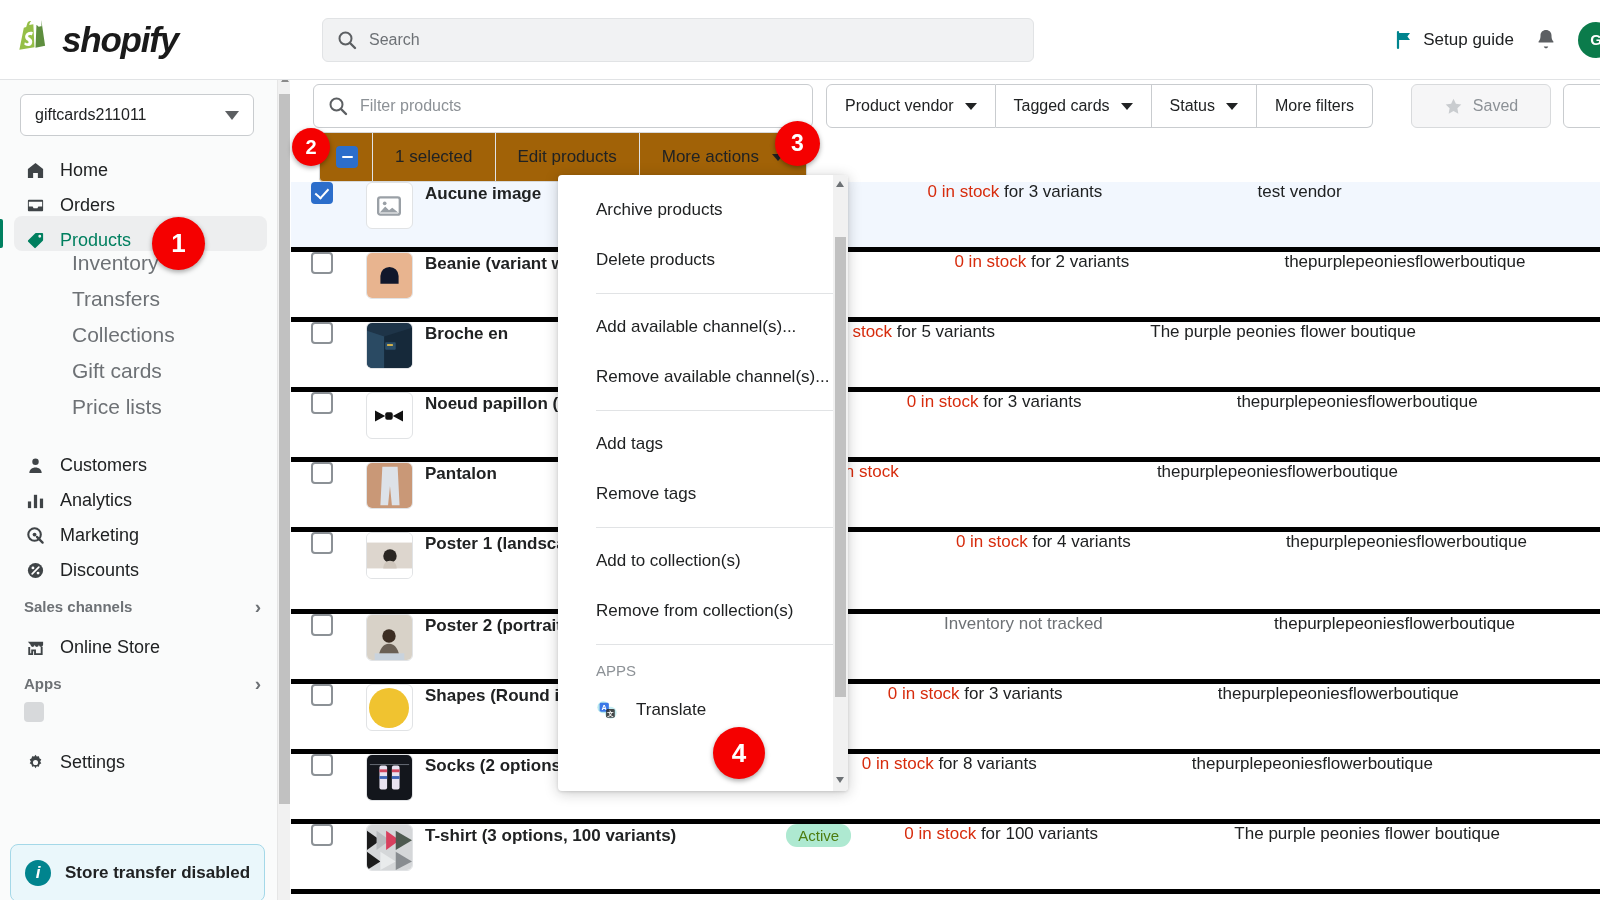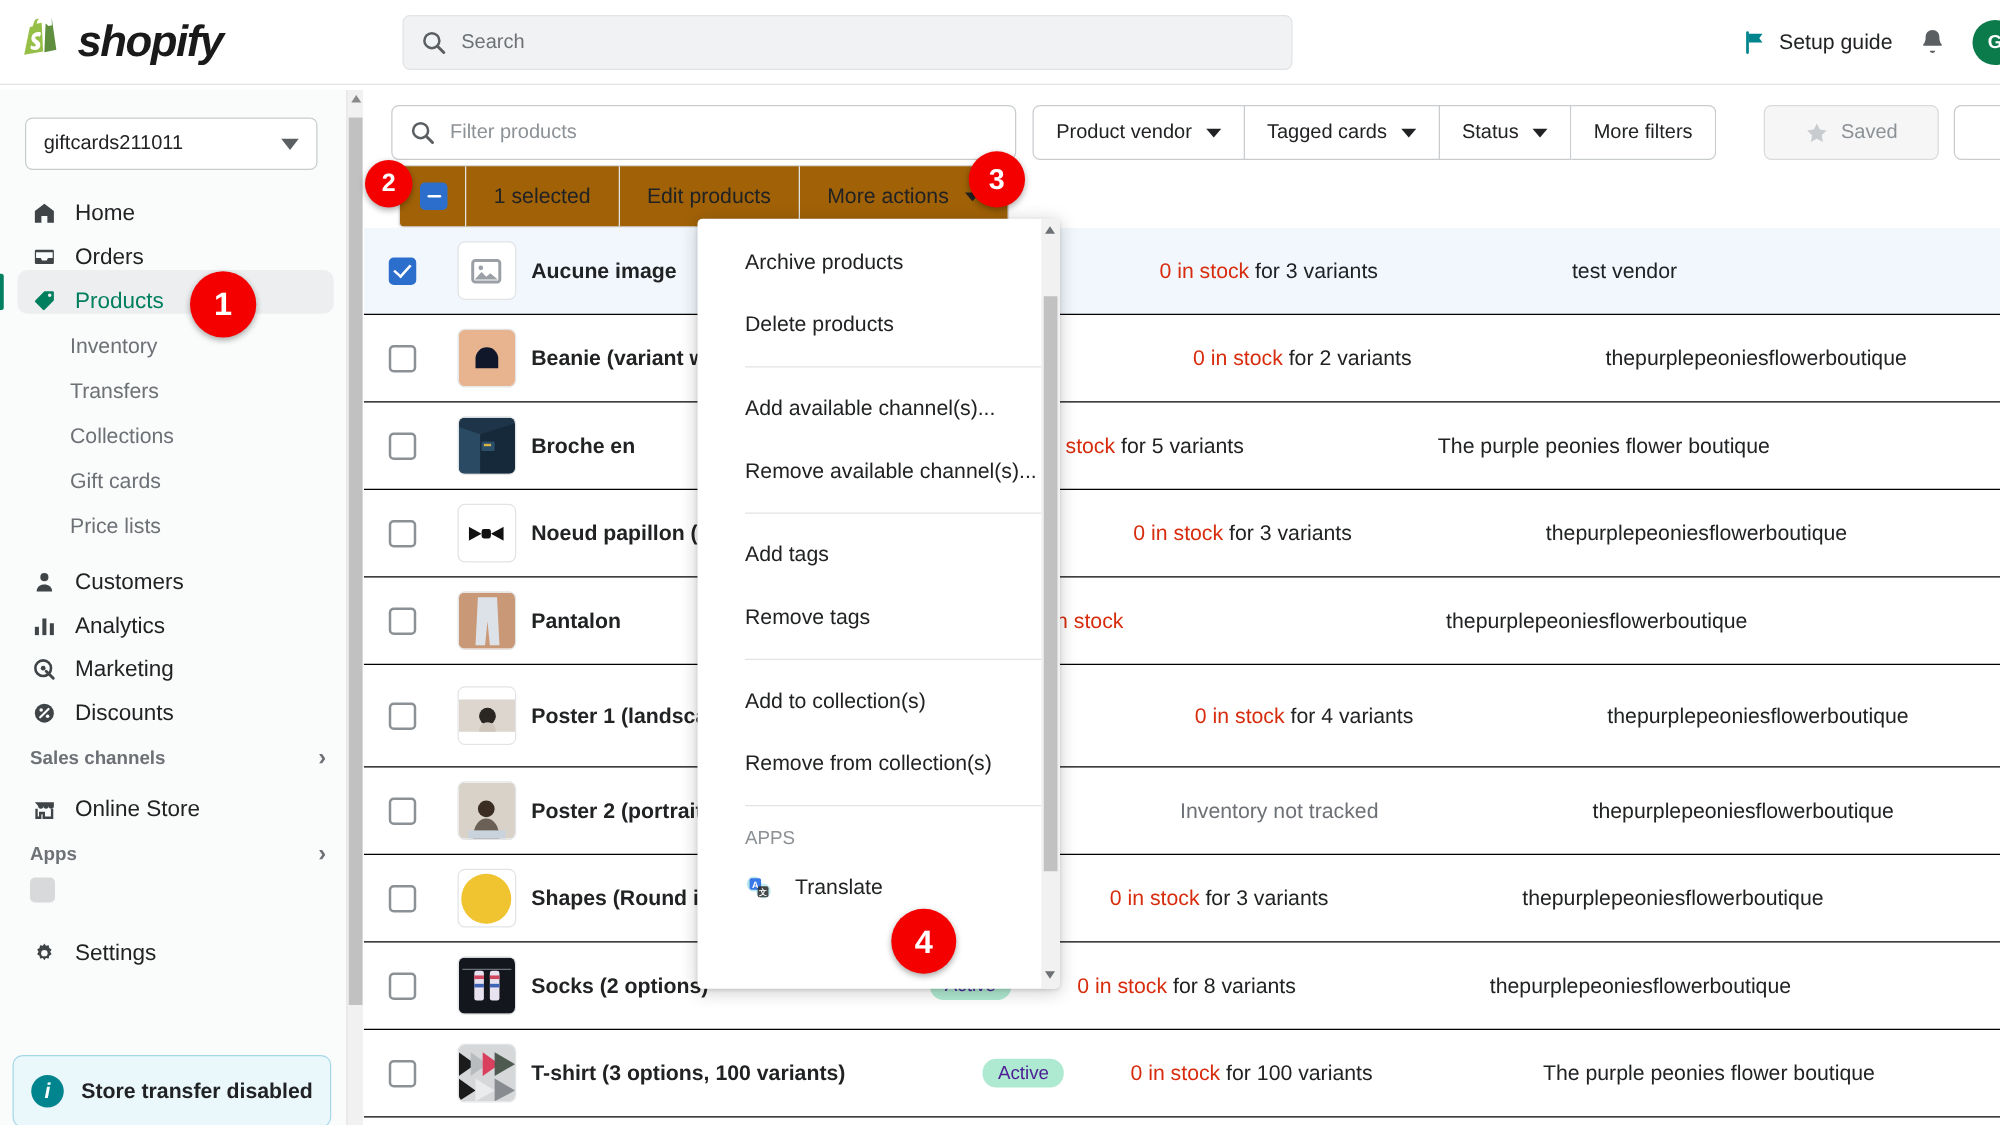--- a/index.html
+++ b/index.html
@@ -5,21 +5,21 @@
   * { box-sizing: border-box; margin: 0; padding: 0; }
   html, body {
     width: 1600px; height: 900px; overflow: hidden;
     font-family: "Liberation Sans", sans-serif;
     background: #fff; color: #202223;
   }
   #app { position: relative; width: 1600px; height: 900px; }
 
   
   .topbar {
-    position: absolute; top: 0; left: 0; width: 1600px; height: 68px;
+    position: absolute; top: 0; left: 0; width: 1600px; height: 80px;
     background: #fff; border-bottom: 1px solid #e1e3e5;
     display: flex; align-items: center; z-index: 40;
   }
   .logo-wrap { display: flex; align-items: center; padding-left: 16px; width: 300px; }
   .logo-bag { width: 40px; height: 42px; flex: 0 0 auto; }
   .logo-text {
     font-size: 35px; font-weight: bold; font-style: italic;
     letter-spacing: -1.2px; margin-left: 6px; color: #1a1a1a;
   }
   .search-box {
@@ -62,22 +62,22 @@
     margin: 0 22px 0 14px; padding-left: 10px; border-radius: 8px;
     font-size: 18px; color: #202223; gap: 14px;
   }
   .nav-item.active { background: #edeeef; color: #007f5f; font-weight: normal; position: relative; }
   .nav-item.active::before {
     content: ""; position: absolute; left: -14px; top: 3px;
     width: 3px; height: 29px; background: #008060; border-radius: 0 2px 2px 0;
   }
   .nav-ico { width: 22px; height: 22px; flex: 0 0 22px; display:flex;align-items:center;justify-content:center; }
   .sub-item {
-    display: flex; align-items: flex-end; height: 36px;
-    padding-left: 56px; font-size: 17px; color: #6d7175;
+    display: flex; align-items: flex-start; height: 36px;
+    padding-left: 56px; font-size: 21px; color: #6d7175; margin-left: 16px;
   }
   .nav-gap { height: 10px; }
   .sec-head {
     display: flex; align-items: center; height: 34px;
     padding-left: 24px; padding-right: 28px;
     font-size: 15px; font-weight: bold; color: #6d7175; margin-top: 8px;
   }
   .chev-r { margin-left: auto; color:#6d7175; font-size:19px; line-height:1; }
   .app-cut {
     display:flex;align-items:center;gap:14px;
@@ -153,34 +153,34 @@
   .bulk-chk { padding:0 14px 0 16px; border-right:1px solid #e1e3e5; display:flex;align-items:center;}
   .chk-minus {
     width:22px;height:22px;border-radius:4px;background:#2c6ecb;
     display:flex;align-items:center;justify-content:center;
   }
   .chk-minus i { display:block; width:11px;height:2.6px;background:#fff;border-radius:1px;}
 
   
   .table { position:absolute; top:110px; left:0; width:1309px; height:718px; overflow:hidden; }
   .row {
-    display:flex; align-items:center; width:1309px;
-    border-bottom:1px solid #000000; padding-left:0;
+    display:flex; align-items:flex-start; width:1309px;
+    border-bottom:5px solid #000000; padding-left:0;
   }
   .row.sel { background:#f2f7fe; }
   .c-chk { width:62px; display:flex; justify-content:center; align-items:center; flex:0 0 62px;}
   .cbox { width:22px;height:22px;border:2px solid #8c9196;border-radius:4px;background:#fff; }
   .cbox.on { background:#2c6ecb; border-color:#2c6ecb; display:flex;align-items:center;justify-content:center;}
   .cbox.on::after { content:""; width:6px;height:11px;border:solid #fff;border-width:0 2.5px 2.5px 0;transform:rotate(42deg) translate(-1px,-1px);}
   .c-img { width:72px; flex:0 0 72px; display:flex; justify-content:center; }
   .thumb { width:47px; height:47px; border-radius:6px; overflow:hidden; border:1px solid #e1e3e5; background:#fff; }
   .thumb.plain { display:flex;align-items:center;justify-content:center; }
   .c-name { flex:1 1 auto; font-size:17px; font-weight:bold; line-height:1.38; padding-right:10px; }
   .c-status { width:118px; flex:0 0 118px; display:flex; }
-  .badge { background:#aee9d1; color:#4c1d95; font-size:15px; padding:3px 12px; border-radius:11px; }
+  .badge { background:#aee9d1; color:#4d7c0f; font-size:15px; padding:3px 12px; border-radius:11px; }
   .c-inv { width:330px; flex:0 0 330px; font-size:17px; }
   .c-inv .z { color:#d72c0d; }
   .c-inv .nt { color:#6d7175; }
   .c-vendor { flex:1 1 auto; font-size:17px; white-space:nowrap; }
 
   
   .menu {
     position:absolute; left:558px; top:175px; width:290px; height:616px;
     background:#fff; border-radius:4px;
     box-shadow:0 2px 14px rgba(23,24,24,.22), 0 1px 3px rgba(0,0,0,.12);

